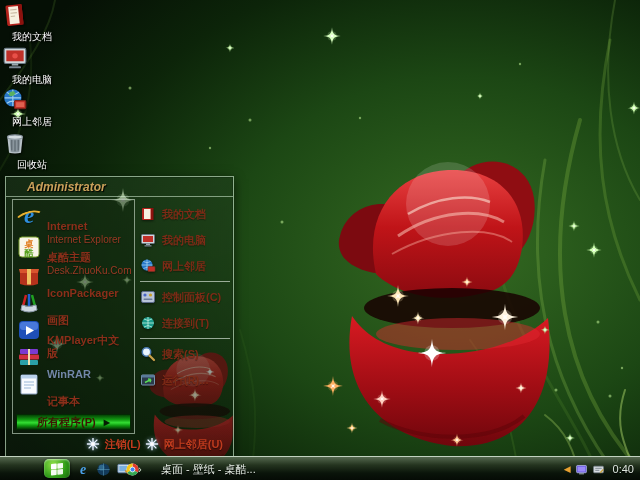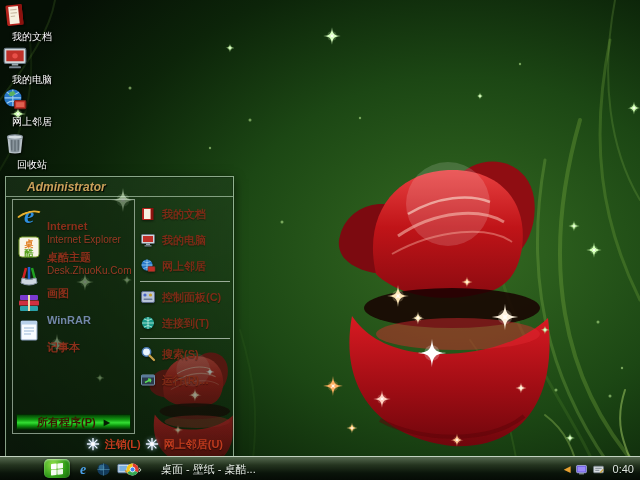--- a/index.html
+++ b/index.html
@@ -248,27 +248,47 @@
               <rect x="2" y="2" width="20" height="20" rx="3" fill="#f8f4e8" stroke="#7aa030"></rect>
               <text x="12" y="11.5" font-size="9" fill="#e07818" text-anchor="middle" font-weight="bold">桌</text>
               <text x="12" y="21" font-size="9" fill="#58a020" text-anchor="middle" font-weight="bold">酷</text>
             </svg>
         </span>
         <span class="prog-txt"><span>桌酷主题</span><br><span class="prog-sub">Desk.ZhuoKu.Com</span></span>
       </div>
       <div class="prog-item">
         <span class="prog-ic">
           <svg viewBox="0 0 24 24" width="24" height="24">
+              <path d="M3 9 L21 9 L21 20 Q12 23 3 20 Z" fill="#b5321c"></path>
+              <path d="M2 5 L22 5 L21 9 L3 9 Z" fill="#d8542e"></path>
+              <rect x="10" y="5" width="4" height="15.5" fill="#f0c060"></rect>
+            </svg>
+        </span>
+        <span class="prog-txt">IconPackager</span>
+      </div>
+      <div class="prog-item">
+        <span class="prog-ic">
+          <svg viewBox="0 0 24 24" width="24" height="24">
               <path d="M5 19 L9 4" stroke="#d02020" stroke-width="2.5"></path>
               <path d="M12 19 L12 3" stroke="#2060d0" stroke-width="2.5"></path>
               <path d="M19 19 L15 4" stroke="#20a020" stroke-width="2.5"></path>
               <path d="M4 19 Q12 23 20 19 L19 14 Q12 17 5 14Z" fill="#cfd8e0" stroke="#8a98a8"></path>
             </svg>
         </span>
         <span class="prog-txt">画图</span>
+      </div>
+      <div class="prog-item">
+        <span class="prog-ic">
+          <svg viewBox="0 0 24 24" width="24" height="24">
+              <rect x="2" y="3" width="20" height="18" rx="4" fill="#1e4fb8"></rect>
+              <rect x="3" y="4" width="18" height="8" rx="3" fill="#5a8ae8" opacity="0.7"></rect>
+              <path d="M9 8 L17 12.5 L9 17Z" fill="#ffffff"></path>
+            </svg>
+        </span>
+        <span class="prog-txt">KMPlayer中文版</span>
       </div>
       <div class="prog-item winrar">
         <span class="prog-ic">
           <svg viewBox="0 0 24 24" width="24" height="24">
               <rect x="3" y="4" width="18" height="5" rx="1" fill="#7a3ad0"></rect>
               <rect x="2" y="9.5" width="20" height="5" rx="1" fill="#d03040"></rect>
               <rect x="3" y="15" width="18" height="5" rx="1" fill="#2aa0a8"></rect>
               <rect x="11" y="4" width="2" height="16" fill="#f0e0b0"></rect>
             </svg>
         </span>

